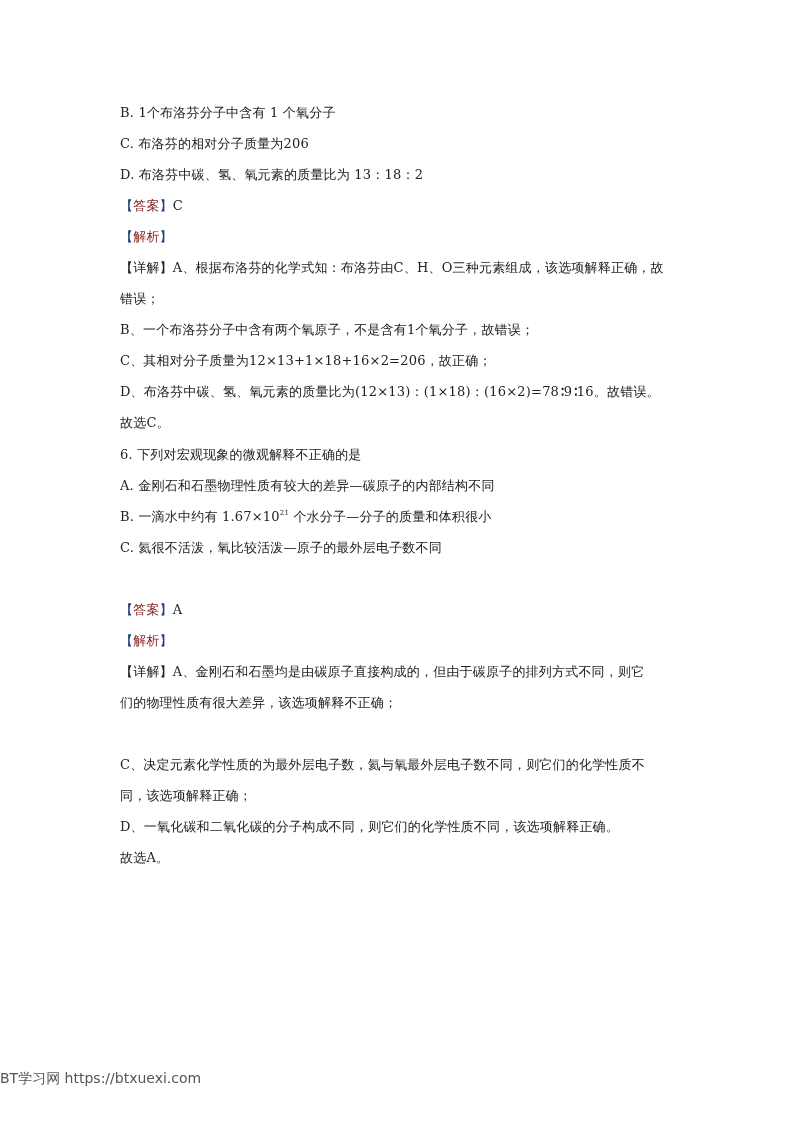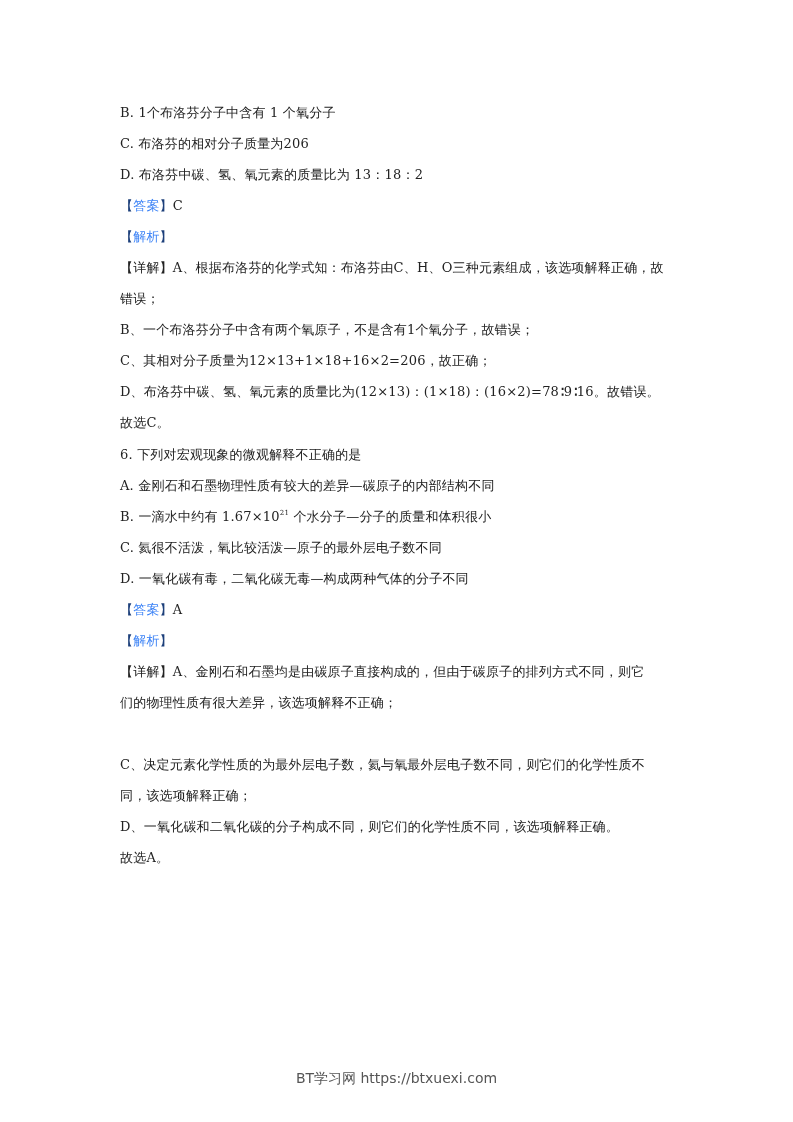--- a/index.html
+++ b/index.html
@@ -1,23 +1,23 @@
 <!DOCTYPE html>
 <html><head>
 <meta charset="utf-8">
 <style>
   html, body { margin: 0; padding: 0; background: #ffffff; }
   body { width: 793px; height: 1122px; position: relative; overflow: hidden;
          font-family: "DejaVu Serif", "Liberation Serif", serif; color: #222; }
   .page { position: absolute; left: 0; top: 0; width: 793px; height: 1122px; }
   .line { position: absolute; left: 120px; font-size: 13px; line-height: 20px; white-space: nowrap; letter-spacing: 0.2px; }
   .tag-bracket { color: #1c3f7a; }
-  .tag-blue { color: #3b82f6; }
+  .tag-blue { color: #7f1d1d; }
   sup { font-size: 7px; vertical-align: 6px; line-height: 0; margin-top: 16px; }
-  .footer { position: absolute; left: 0; width: 793px; top: 1070px; text-align: center;
+  .footer { position: absolute; left: 0; width: 793px; top: 1070px; text-align: left;
             font-family: "DejaVu Sans", "Liberation Sans", sans-serif; font-size: 14px; color: #555; }
 </style>
 </head>
 <body>
 
 <div class="page">
 
   <div class="line" style="top:103px">B. 1个布洛芬分子中含有 1 个氧分子</div>
   <div class="line" style="top:134px">C. 布洛芬的相对分子质量为206</div>
   <div class="line" style="top:165px">D. 布洛芬中碳、氢、氧元素的质量比为 13：18：2</div>
@@ -37,21 +37,20 @@
   <div class="line" style="top:351px">C、其相对分子质量为12×13+1×18+16×2=206，故正确；</div>
   <div class="line" style="top:382px">D、布洛芬中碳、氢、氧元素的质量比为(12×13)：(1×18)：(16×2)=78∶9∶16。故错误。</div>
   <div class="line" style="top:413px">故选C。</div>
 
   <div class="line" style="top:445px">6. 下列对宏观现象的微观解释不正确的是</div>
   <div class="line" style="top:476px">A. 金刚石和石墨物理性质有较大的差异—碳原子的内部结构不同</div>
   <div class="line" style="top:507px">
     <span>B. 一滴水中约有 1.67×10</span><sup>21</sup><span> 个水分子—分子的质量和体积很小</span>
   </div>
   <div class="line" style="top:538px">C. 氦很不活泼，氧比较活泼—原子的最外层电子数不同</div>
-  <div class="line" style="top:569px">D. 一氧化碳有毒，二氧化碳无毒—构成两种气体的分子不同</div>
 
   <div class="line" style="top:600px">
     <span class="tag-bracket">【</span><span class="tag-blue">答案</span><span class="tag-bracket">】</span><span>A</span>
   </div>
   <div class="line" style="top:631px">
     <span class="tag-bracket">【</span><span class="tag-blue">解析</span><span class="tag-bracket">】</span>
   </div>
 
   <div class="line" style="top:693px">们的物理性质有很大差异，该选项解释不正确；</div>
   <div class="line" style="top:662px">

